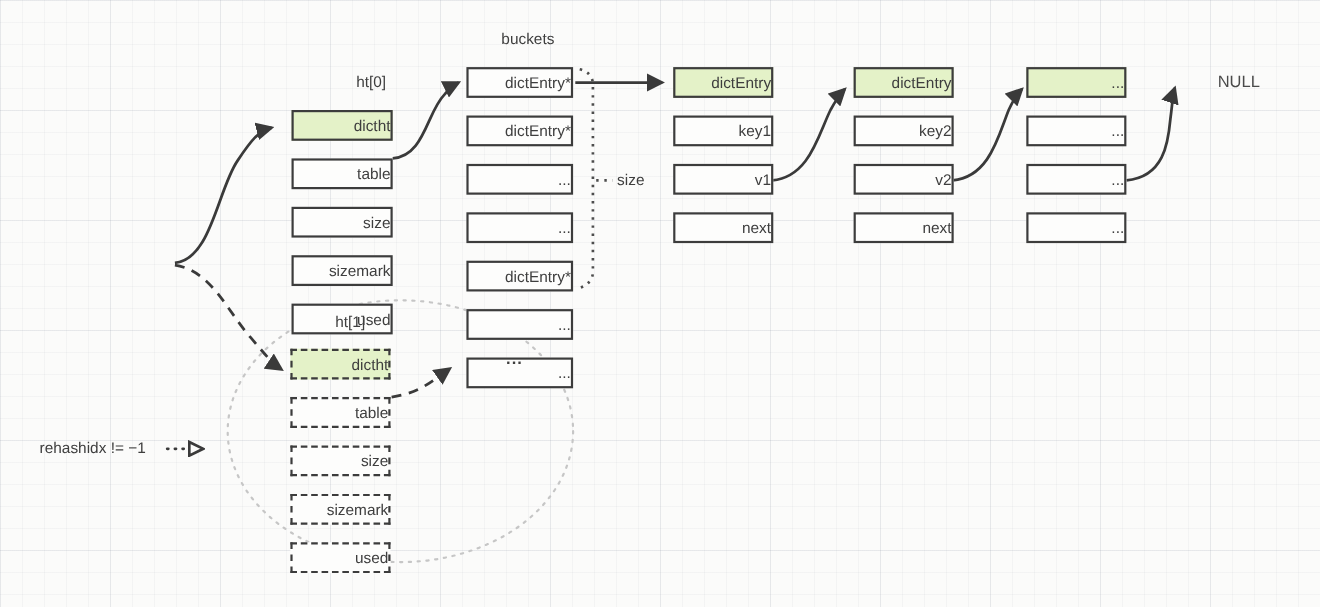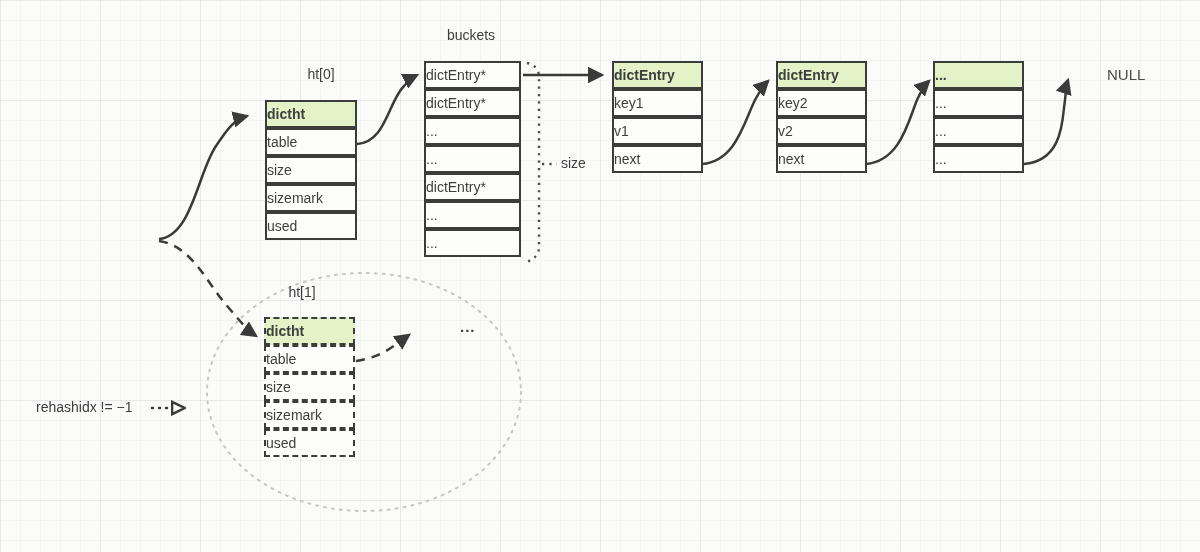--- a/index.html
+++ b/index.html
@@ -17,39 +17,39 @@
       linear-gradient(90deg, rgba(120,130,150,0.10) 1px, transparent 1px),
       linear-gradient(rgba(120,130,150,0.06) 1px, transparent 1px),
       linear-gradient(90deg, rgba(120,130,150,0.06) 1px, transparent 1px);
     background-size:100px 100px,100px 100px,20px 20px,20px 20px;
   }
   #wires{position:absolute;left:0;top:0;width:1200px;height:552px;pointer-events:none;}
   .tbl{position:absolute;}
   .cell{
     box-sizing:border-box;
     height:28px;
-    margin-bottom:0;
+    margin-bottom:16px;
     border:2px solid #3c3c3c;
     background:#fdfdfc;
     color:#3e3e3e;
     font-size:14px;
     line-height:24px;
-    text-align:left;
+    text-align:right;
     white-space:nowrap;
   }
-  .cell.head{background:#e4f2c8;font-weight:bold;}
+  .cell.head{background:#e4f2c8;}
   .tbl.dashed .cell{border-style:dashed;}
   .lbl{
     position:absolute;
     color:#3e3e3e;
     font-size:14px;
     white-space:nowrap;
     text-align:right;
   }
-  .lbl.center{text-align:center;}
+  .lbl.center{}
 </style>
 </head>
 <body>
 
 <div id="canvas">
 
   <svg id="wires" viewBox="0 0 1200 552">
     <defs>
       <marker id="arr" viewBox="0 0 10 10" refX="8.5" refY="5" markerWidth="6.6" markerHeight="6.6" orient="auto-start-reverse">
         <path d="M0,0 L10,5 L0,10 z" fill="#3a3a3a"></path>

